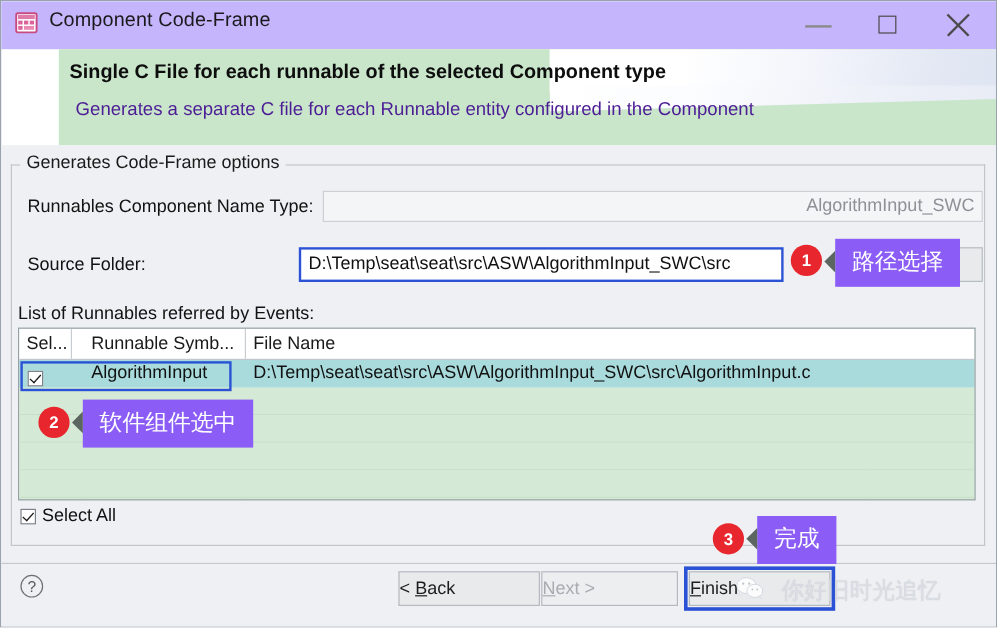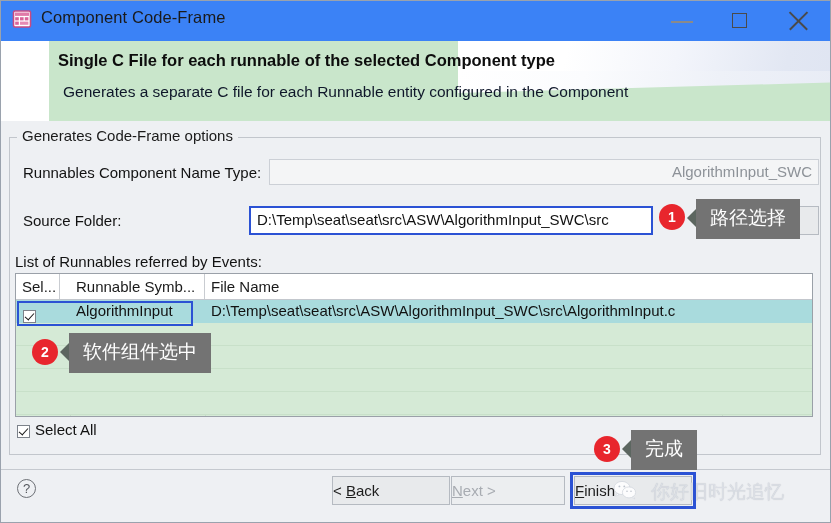--- a/index.html
+++ b/index.html
@@ -19,21 +19,21 @@
     background: #ffffff;
     box-sizing: border-box;
     border: 1px solid #9aa2ad;
   }
 
   
   .titlebar {
     position: absolute;
     left: 0; top: 0;
     width: 829px; height: 40px;
-    background: #3b82f6;
+    background: #c4b5fd;
   }
   .title-icon {
     position: absolute;
     left: 11px; top: 8px;
     width: 20px; height: 20px;
   }
   .title-text {
     position: absolute;
     left: 40px; top: 7px;
     font-size: 16.5px;
@@ -97,21 +97,21 @@
     left: 9px; top: 10px;
     font-size: 16.5px;
     font-weight: bold;
     color: #0d0d0d;
     white-space: nowrap;
   }
   .banner-sub {
     position: absolute;
     left: 14px; top: 42px;
     font-size: 15.5px;
-    color: #0f172a;
+    color: #4c1d95;
     white-space: nowrap;
   }
 
   
   .body-panel {
     position: absolute;
     left: 0; top: 120px;
     width: 829px; height: 348px;
     background: #eef0f3;
   }
@@ -352,21 +352,21 @@
     background: #e8262d;
     color: #ffffff;
     font-size: 14px;
     font-weight: bold;
     text-align: center;
     line-height: 26px;
     z-index: 40;
   }
   .callout {
     position: absolute;
-    background: #737373;
+    background: #8b5cf6;
     color: #ffffff;
     font-size: 19px;
     padding: 6px 14px 8px 14px;
     white-space: nowrap;
     z-index: 35;
     font-family: "DejaVu Sans", "Liberation Sans", sans-serif;
   }
   .callout::before {
     content: "";
     position: absolute;

